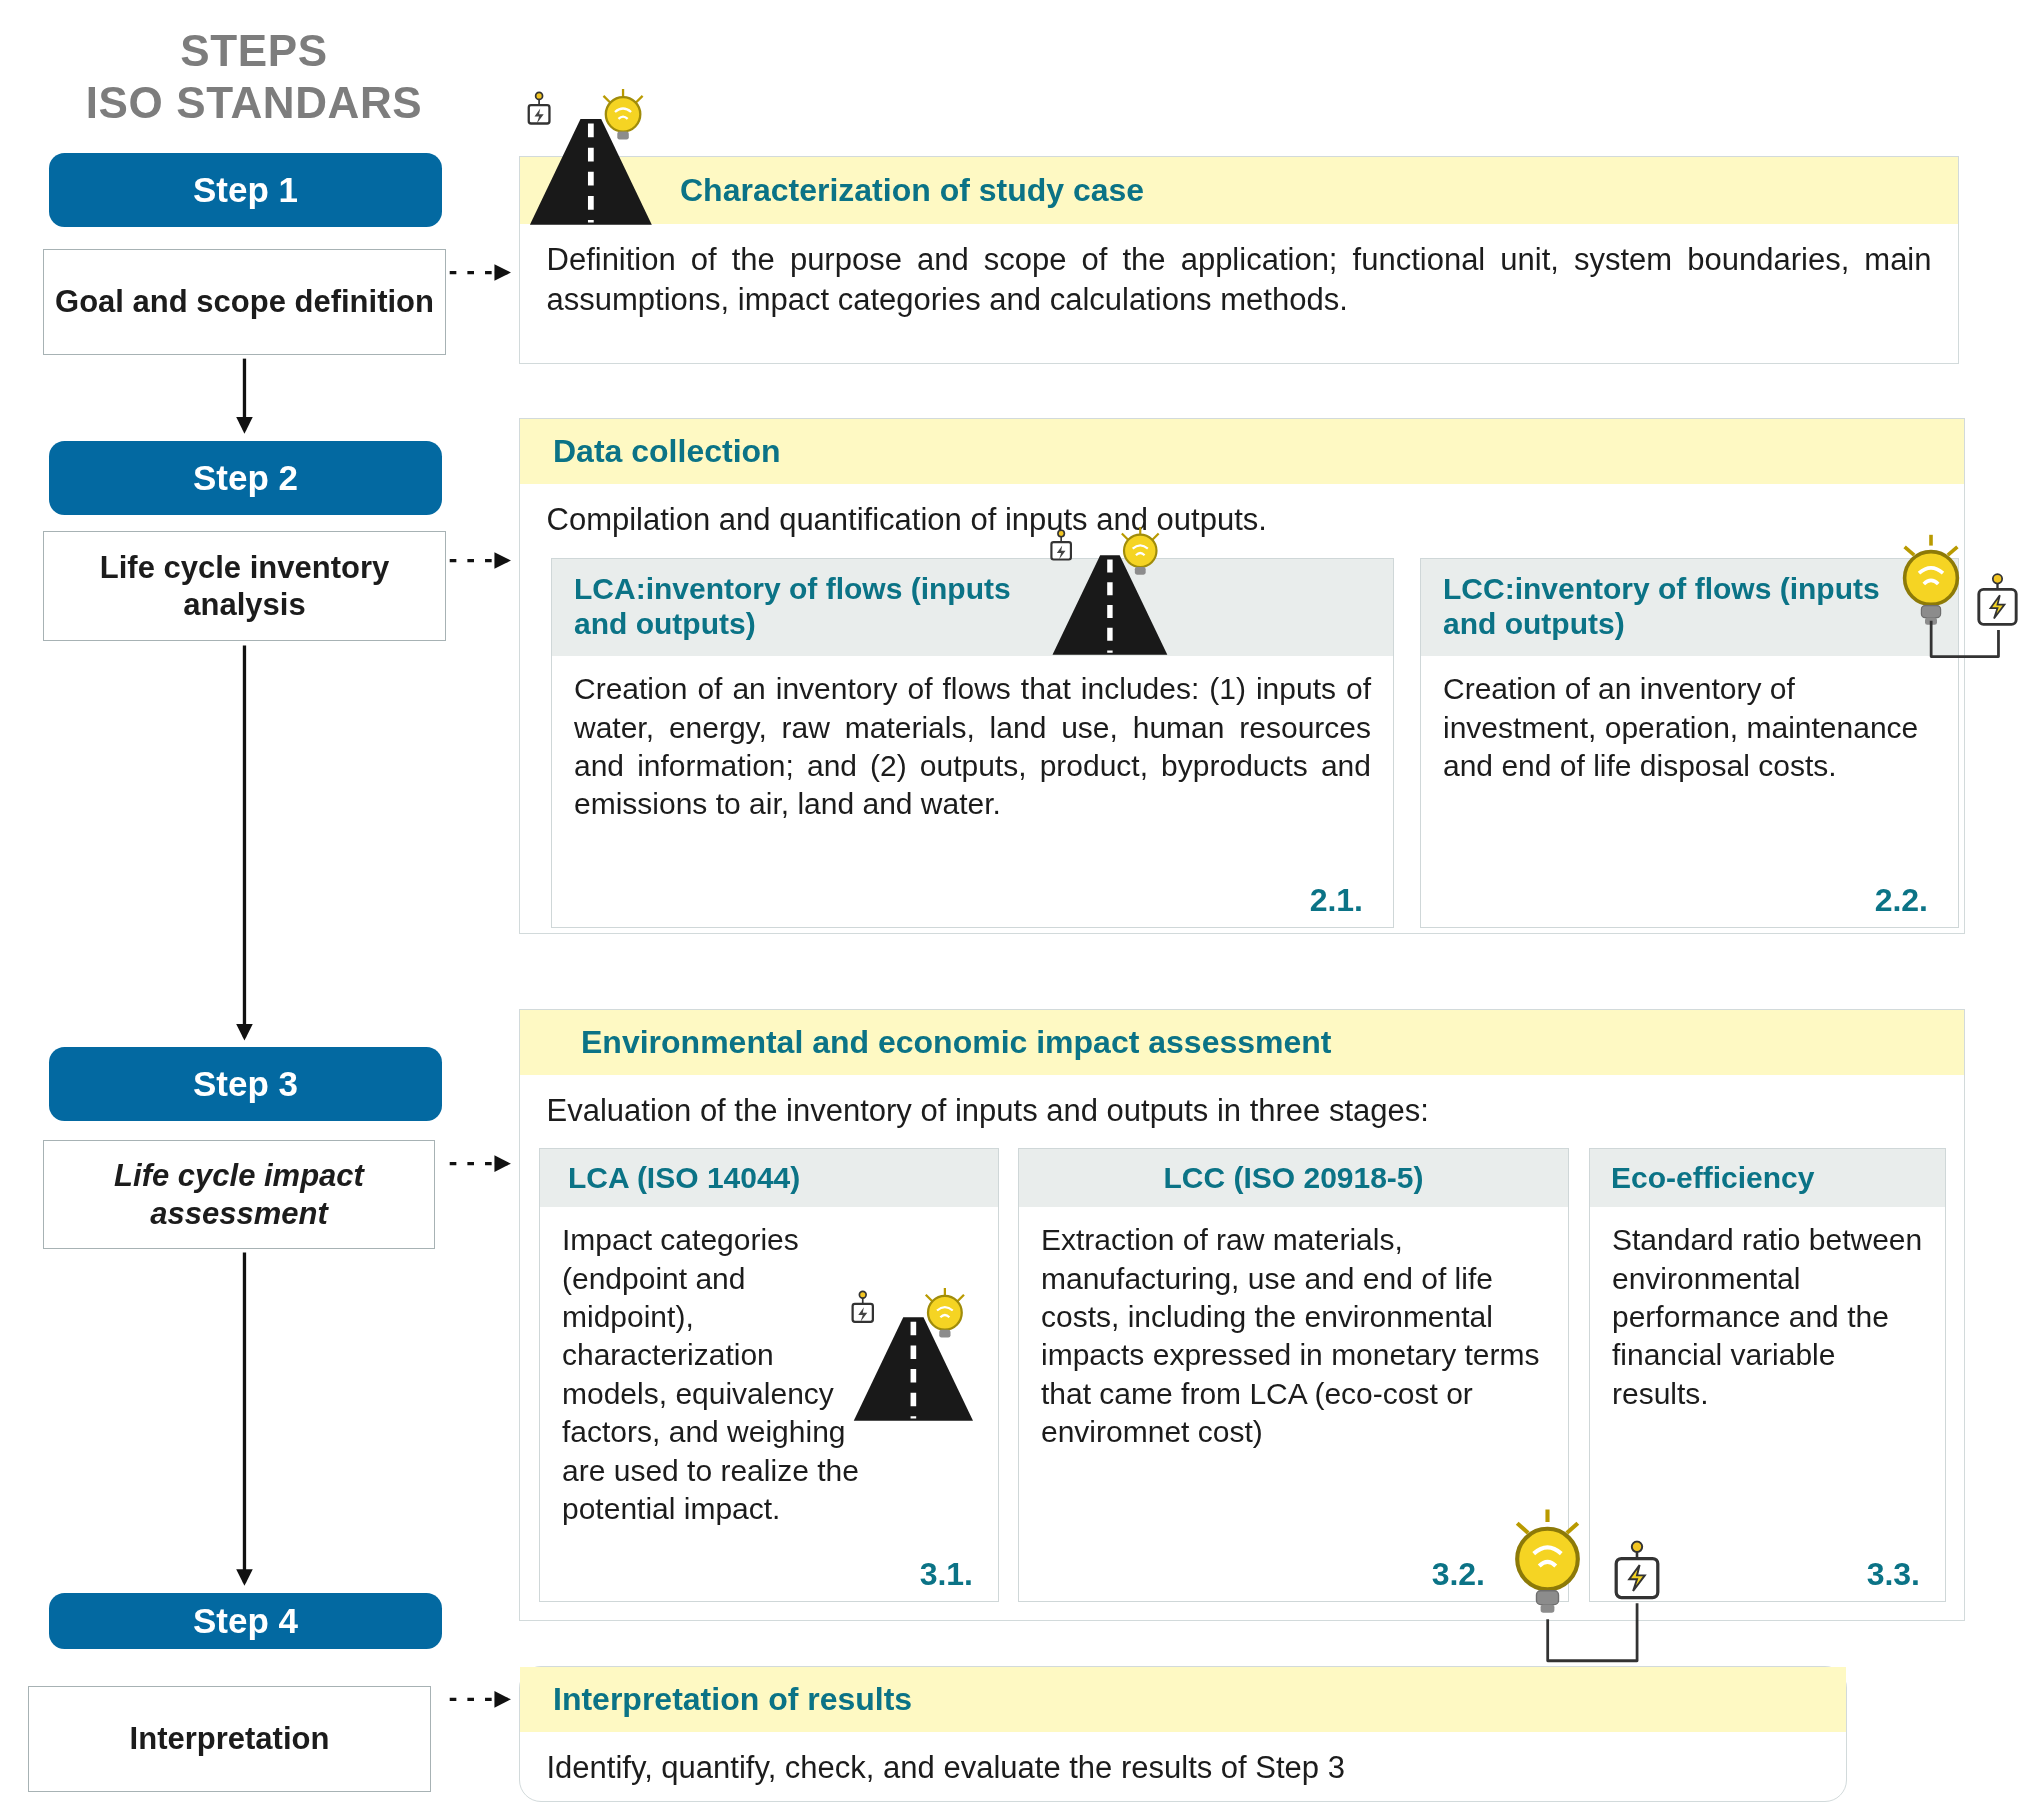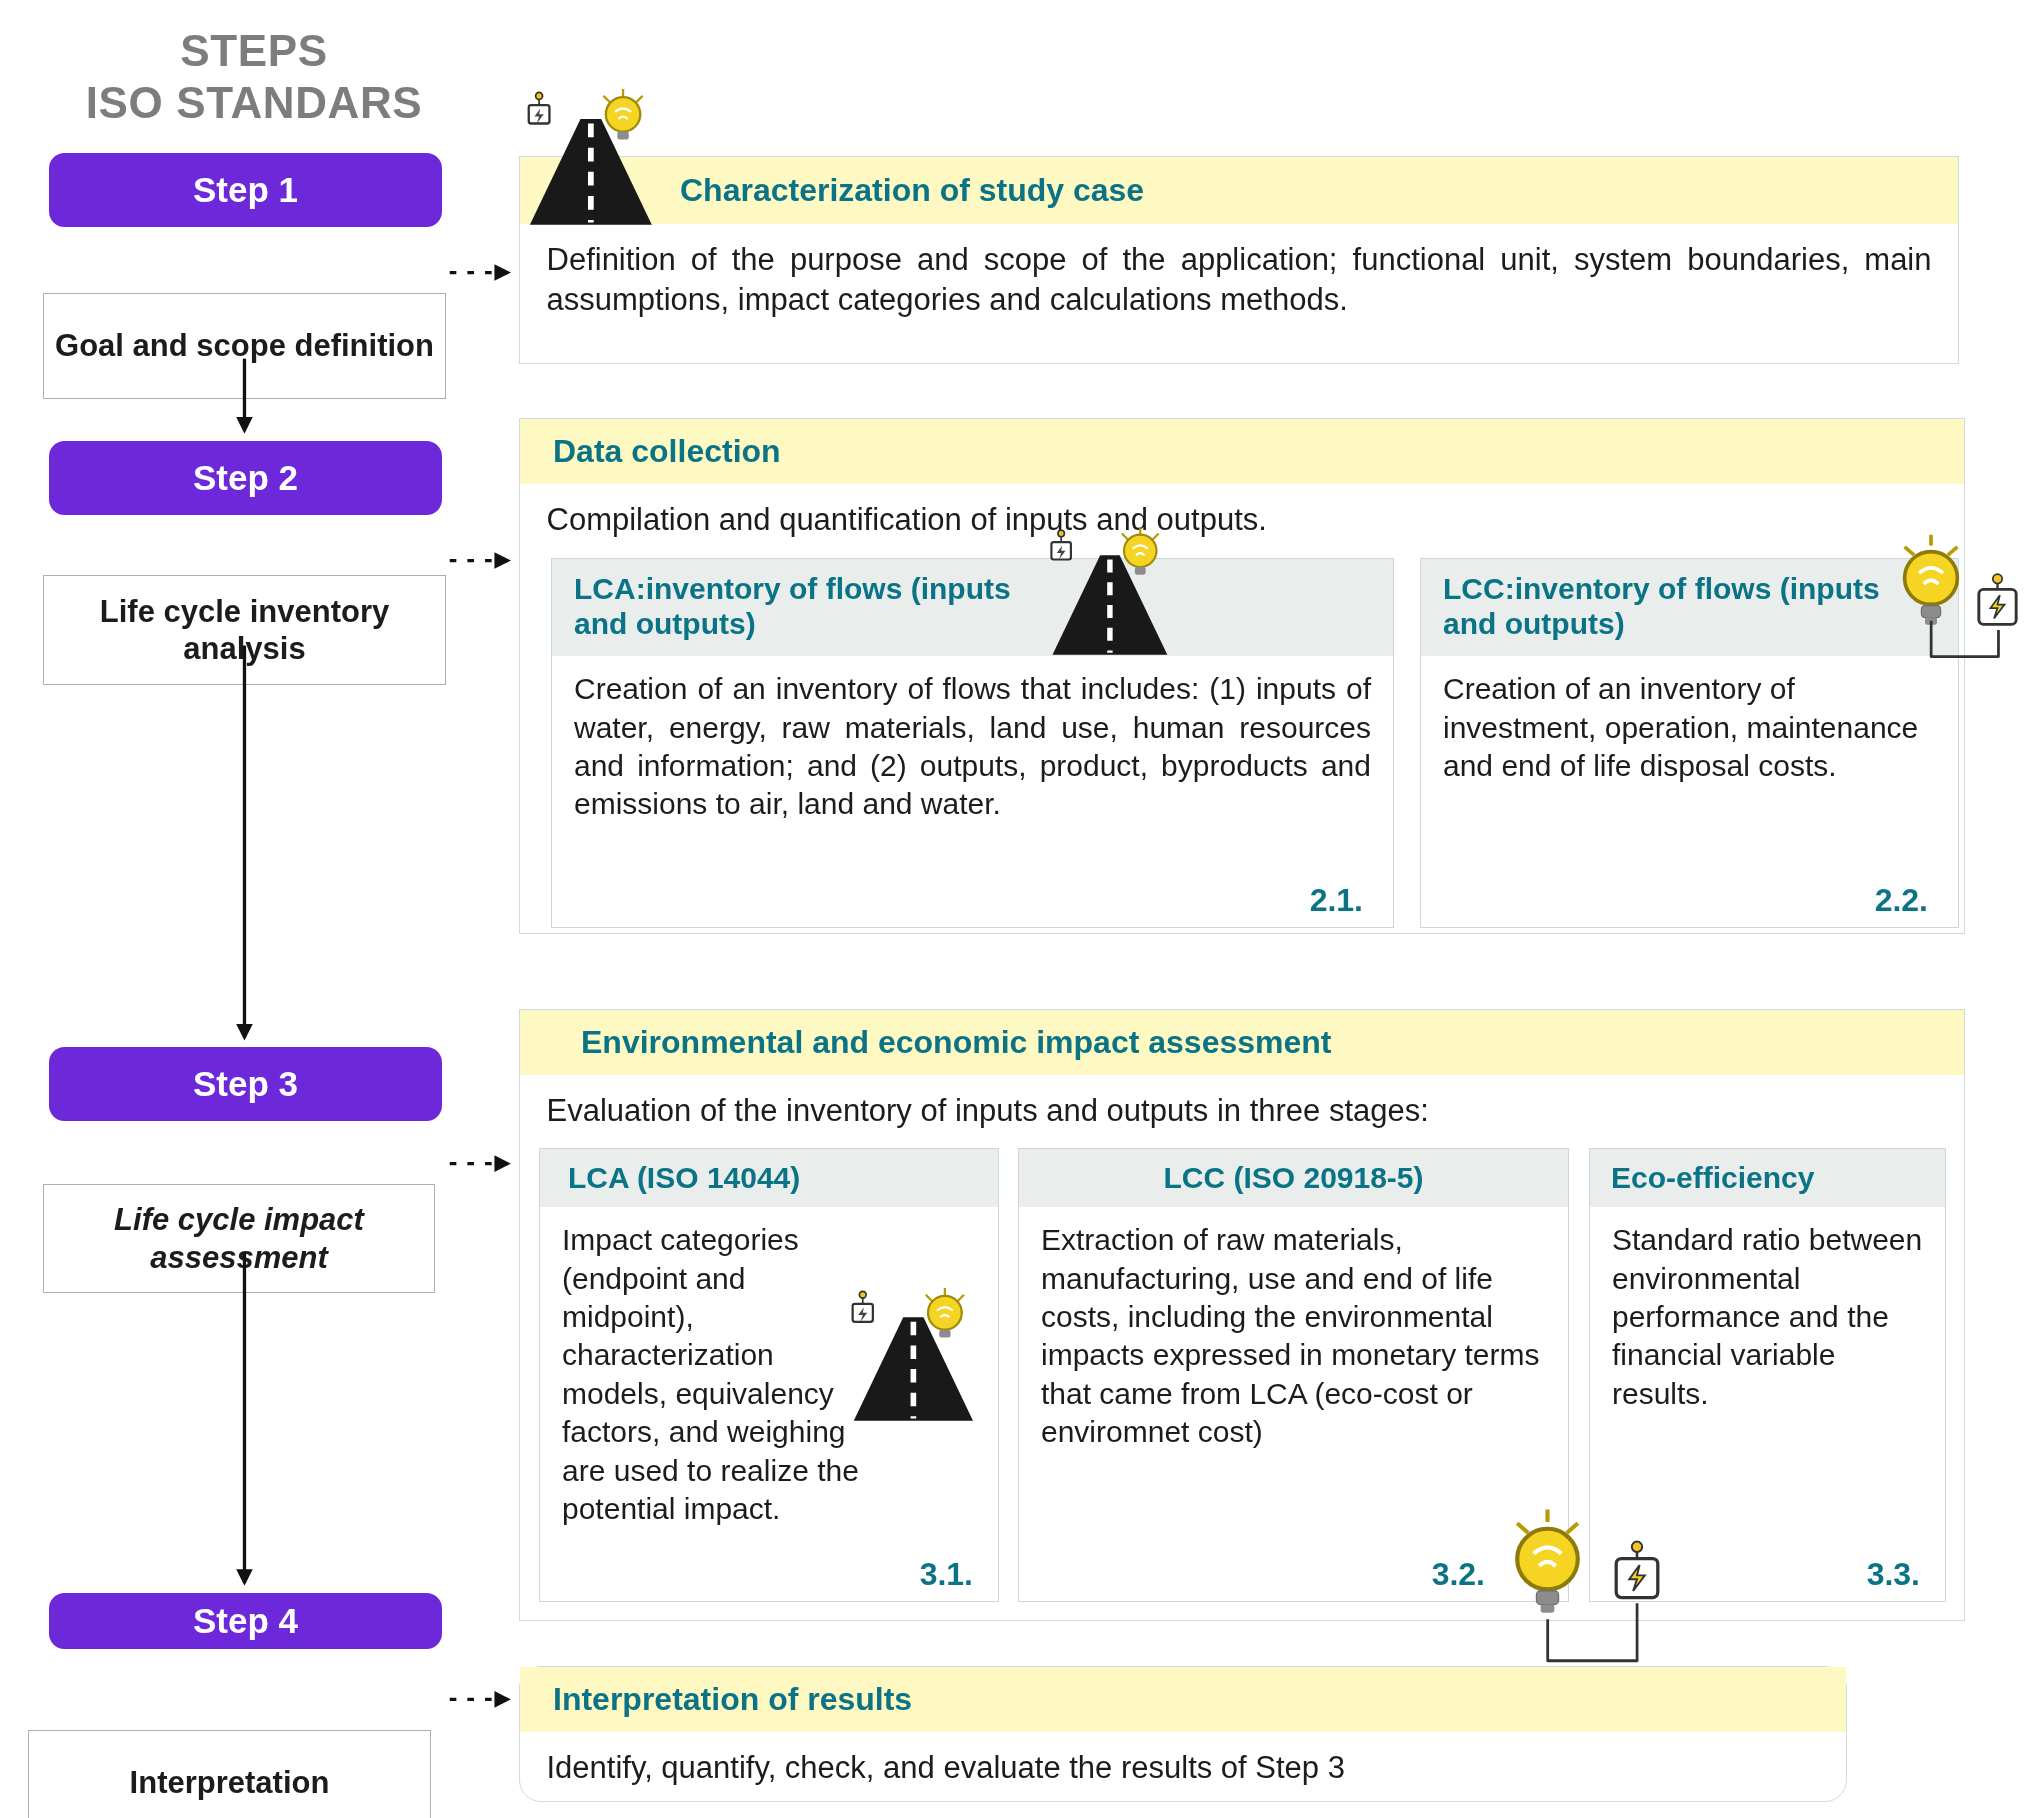--- a/index.html
+++ b/index.html
@@ -6,30 +6,29 @@
   .canvas{
     position:relative;width:2025px;height:1818px;background:#ffffff;
     font-family:"Liberation Sans",sans-serif;color:#1c1c1c;overflow:hidden;
   }
   .abs{position:absolute;}
   .title-gray{
     color:#7d7d7d;font-weight:bold;font-size:44px;line-height:1.18;text-align:center;
     letter-spacing:0.6px;
   }
   .step{
-    background:#6d28d9;color:#ffffff;border-radius:15.5px;
+    background:#0369a1;color:#ffffff;border-radius:15.5px;
     display:flex;align-items:center;justify-content:center;
     font-weight:bold;font-size:35px;
   }
   .substep{
     background:#ffffff;border:1.7px solid #a7b2b4;
     display:flex;align-items:center;justify-content:center;
     text-align:center;font-weight:bold;font-size:31px;line-height:1.2;padding:0 10px;
     box-sizing:border-box;
-    margin-top:44px;
   }
   .panel{
     background:#ffffff;border:1.7px solid #d2dadb;box-sizing:border-box;
   }
   .phead{
     background:#fef9c3;color:#0b7386;font-weight:bold;font-size:32px;
     display:flex;align-items:center;box-sizing:border-box;
   }
   .pbody{
     font-size:31px;line-height:1.3;padding:15.5px 26.5px;box-sizing:border-box;

